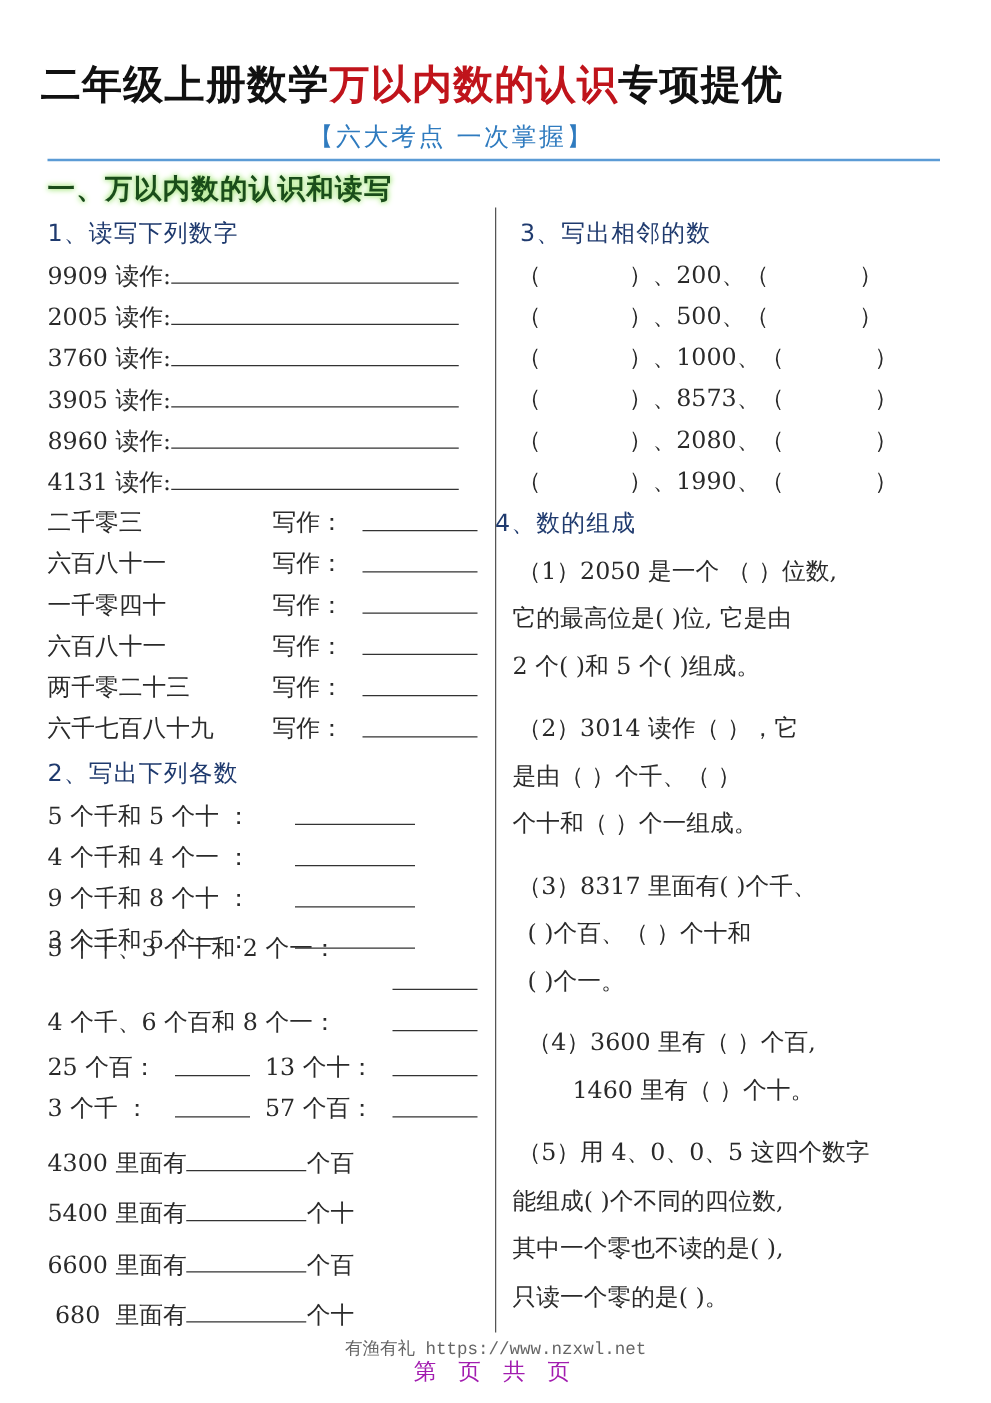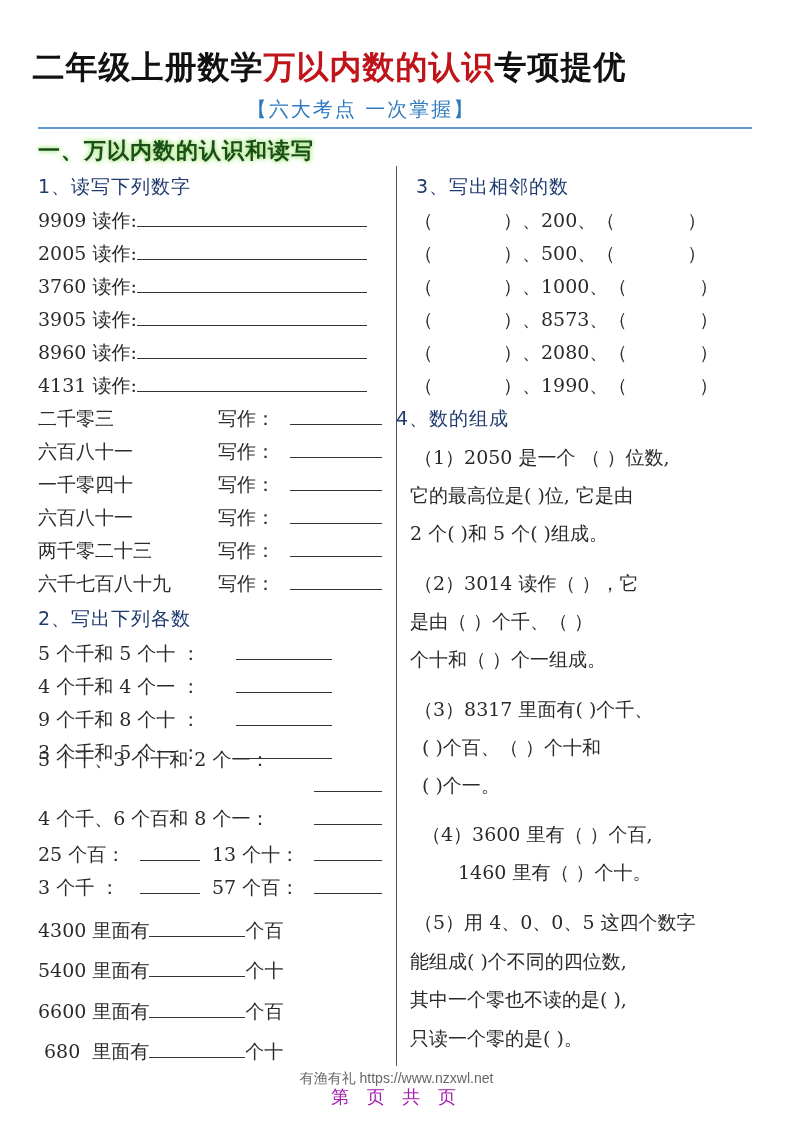--- a/index.html
+++ b/index.html
@@ -14,21 +14,21 @@
   .hr { position: absolute; left: 38px; top: 127px; width: 714px; height: 2px; background: #5b9bd5; }
   .section { position: absolute; left: 38px; top: 136px; font-family: "DejaVu Sans", sans-serif;
              font-weight: bold; font-size: 22px; color: #1a4d1a;
              text-shadow: 0 0 4px #9fe07a, 0 0 6px #b7f08f; letter-spacing: 1px; }
   .vdiv { position: absolute; left: 396px; top: 166px; width: 1px; height: 900px; background: #555; }
   .h2 { position: absolute; font-family: "DejaVu Sans", sans-serif; font-size: 19px; color: #1f3a6e;
         letter-spacing: 1px; }
   .line { position: absolute; font-size: 19px; white-space: nowrap; line-height: 24px; color: #2a2a2a; }
   .blank { display: inline-block; border-bottom: 1.5px solid #333; height: 18px; vertical-align: baseline; }
   .footer1 { position: absolute; left: 0; top: 1070px; width: 793px; text-align: center;
-             font-family: Liberation Sans, sans-serif; font-size: 14px; color: #666; }
+             font-family: Liberation Mono, monospace; font-size: 14px; color: #666; }
   .footer2 { position: absolute; left: 0; top: 1085px; width: 793px; text-align: center;
              font-family: "DejaVu Sans", sans-serif; font-size: 18px; color: #a21caf; letter-spacing: 6px; }
 </style>
 </head>
 <body>
 
 <div class="title"><span>二年级上册数学</span><span class="red">万以内数的认识</span><span>专项提优</span></div>
 <div class="subtitle">【六大考点 一次掌握】</div>
 <div class="hr"></div>
 <div class="section">一、万以内数的认识和读写</div>

